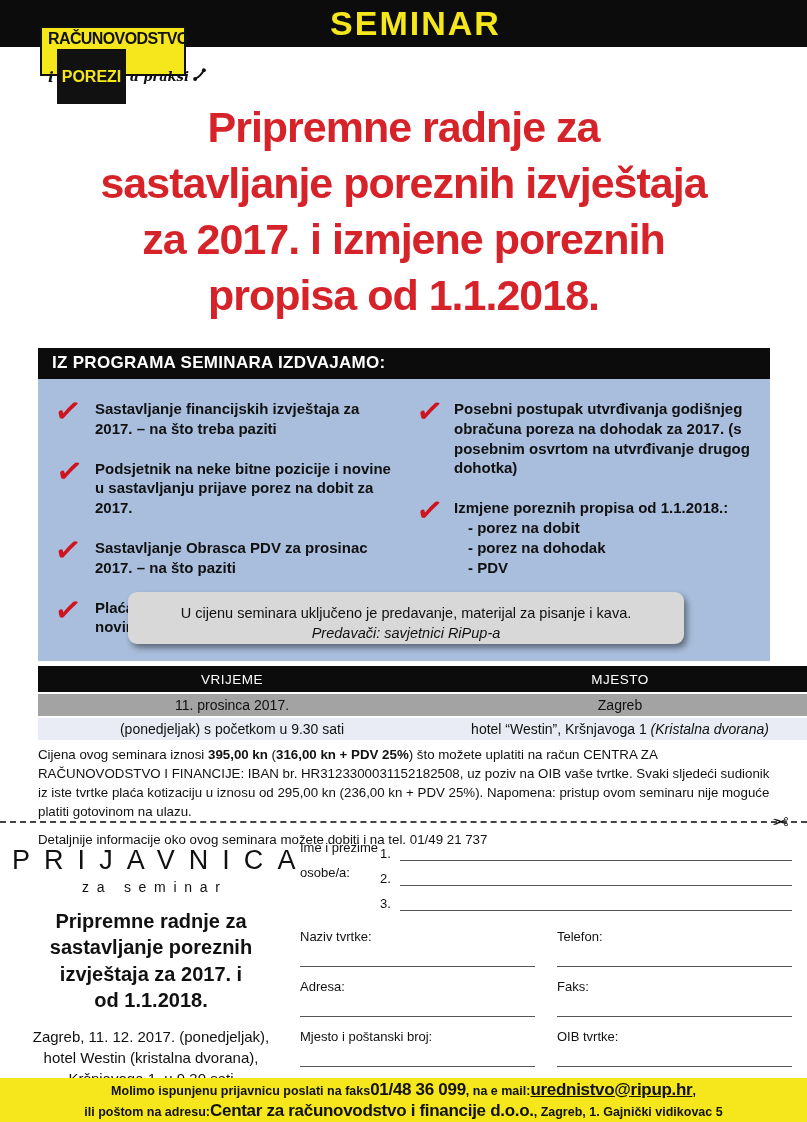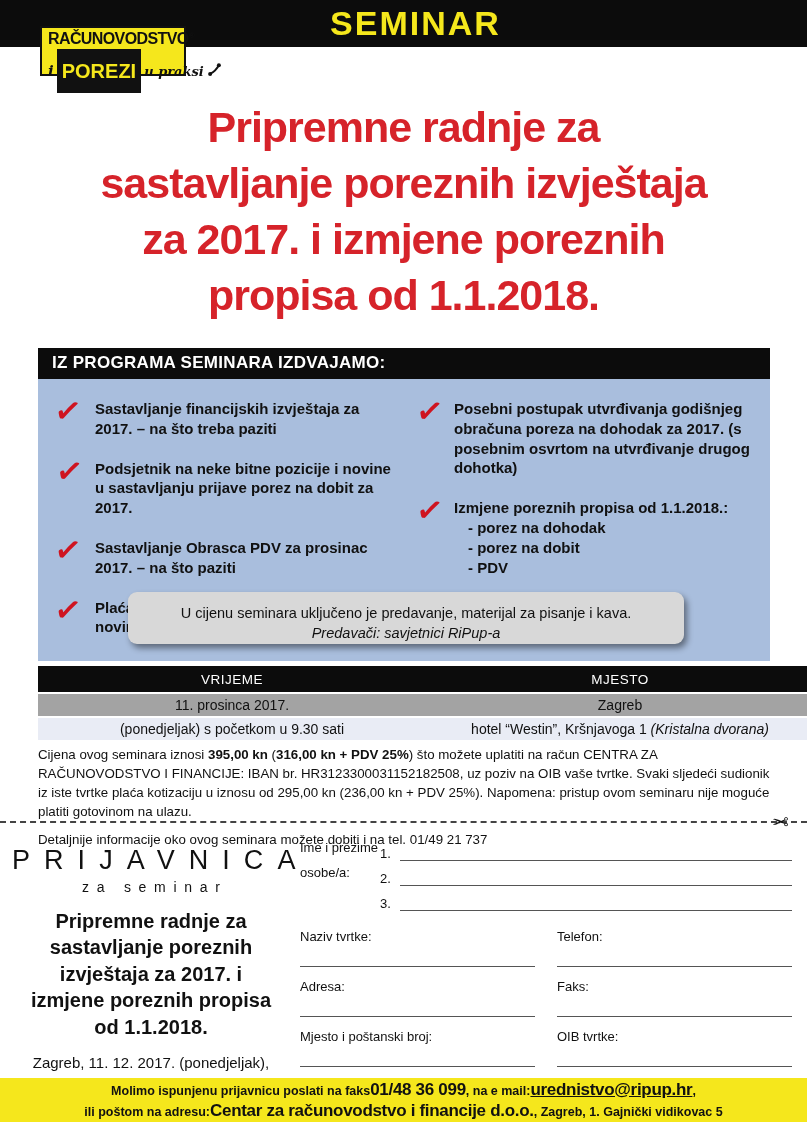--- a/index.html
+++ b/index.html
@@ -11,21 +11,21 @@
   .top-bar { position:absolute; left:0; top:0; width:807px; height:47px; background:#0c0c0c;
              display:flex; align-items:center; justify-content:center;padding-left:24px; }
   .seminar-banner { color:#f5e71c; font-size:34px; font-weight:bold; letter-spacing:2px; }
   
   .logo { position:absolute; left:40px; top:26px; width:146px; height:50px;
           background:#f5e71c; border:2px solid #111; padding:3px 5px 2px 6px; z-index:5; }
   .logo-line1 { font-weight:bold; font-size:16px; letter-spacing:-0.6px; line-height:1; white-space:nowrap; }
   .logo-reg { font-size:8px; vertical-align:super; }
   .logo-line2 { display:flex; align-items:center; gap:3px; margin-top:2px; }
   .logo-i { font-family:"DejaVu Serif", serif; font-style:italic; font-weight:bold; font-size:15px; }
-  .logo-porezi { background:#111; color:#f5e71c; font-weight:bold; font-size:20px; padding:10px 5px; line-height:1.2; }
+  .logo-porezi { background:#111; color:#f5e71c; font-weight:bold; font-size:16px; padding:18px 5px; line-height:1.2; }
   .logo-script { font-family:"DejaVu Serif", serif; font-style:italic; font-weight:bold; font-size:13px; white-space:nowrap; }
   
   .main-title { position:absolute; left:0; top:100px; width:807px; text-align:center;
                 color:#d6232a; font-weight:bold; font-size:43px; line-height:1.30; letter-spacing:-1px; }
   .main-title div { white-space:nowrap; }
   
   .program { position:absolute; left:38px; top:348px; width:732px; }
   .prog-head { background:#0c0c0c; color:#fff; font-size:17px; font-weight:bold;
                padding:5px 14px 6px 14px; letter-spacing:0.3px; }
   .prog-body { background:#a9bedd; display:flex; padding:20px 18px 24px 14px; gap:18px; }
@@ -138,22 +138,22 @@
     </div>
     <div class="prog-col">
       <div class="prog-item">
         <span class="check-icon">✓</span>
         <span class="prog-text">Posebni postupak utvrđivanja godišnjeg obračuna poreza na dohodak za 2017. (s posebnim osvrtom na utvrđivanje drugog dohotka)</span>
       </div>
       <div class="prog-item">
         <span class="check-icon">✓</span>
         <span class="prog-text">
           <span>Izmjene poreznih propisa od 1.1.2018.:</span>
+          <div class="prog-sub">- porez na dobit</div>
           <div class="prog-sub">- porez na dohodak</div>
-          <div class="prog-sub">- porez na dobit</div>
           <div class="prog-sub">- PDV</div>
         </span>
       </div>
       <div class="prog-item">
         <span class="check-icon">✓</span>
         <span class="prog-text">Ostale aktualnosti i novine</span>
       </div>
     </div>
   </div>
 </div>
@@ -189,21 +189,20 @@
   <span class="scissors-icon">✂</span>
 </div>
 
 <div class="prij">
   <div class="prij-head">PRIJAVNICA</div>
   <div class="prij-sub">za seminar</div>
   <div class="prij-title">
     <div>Pripremne radnje za</div>
     <div>sastavljanje poreznih</div>
     <div>izvještaja za 2017. i</div>
-    <div>izmjene poreznih propisa</div>
     <div>od 1.1.2018.</div>
   </div>
   <div class="prij-venue">
     <div>Zagreb, 11. 12. 2017. (ponedjeljak),</div>
     <div>hotel Westin (kristalna dvorana),</div>
     <div>Kršnjavoga 1, u 9.30 sati</div>
   </div>
 </div>
 
 <div class="form">

